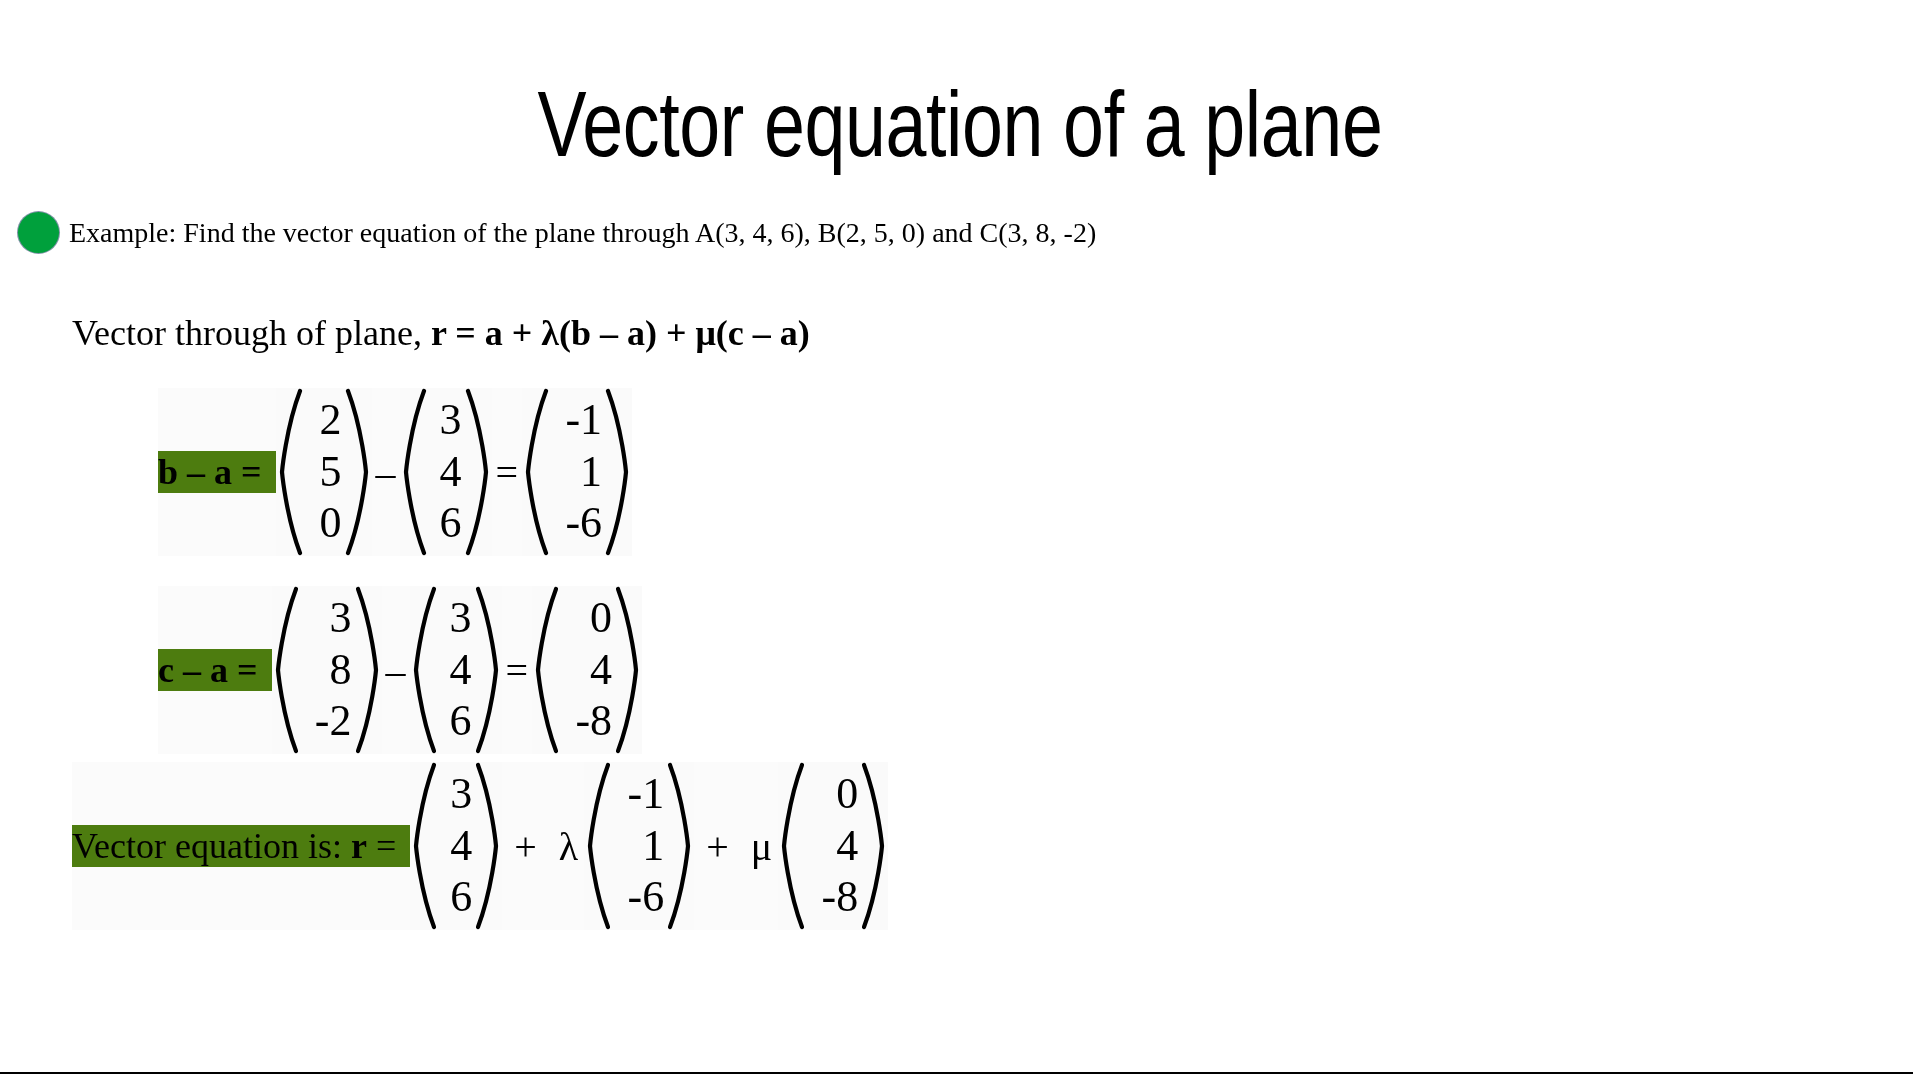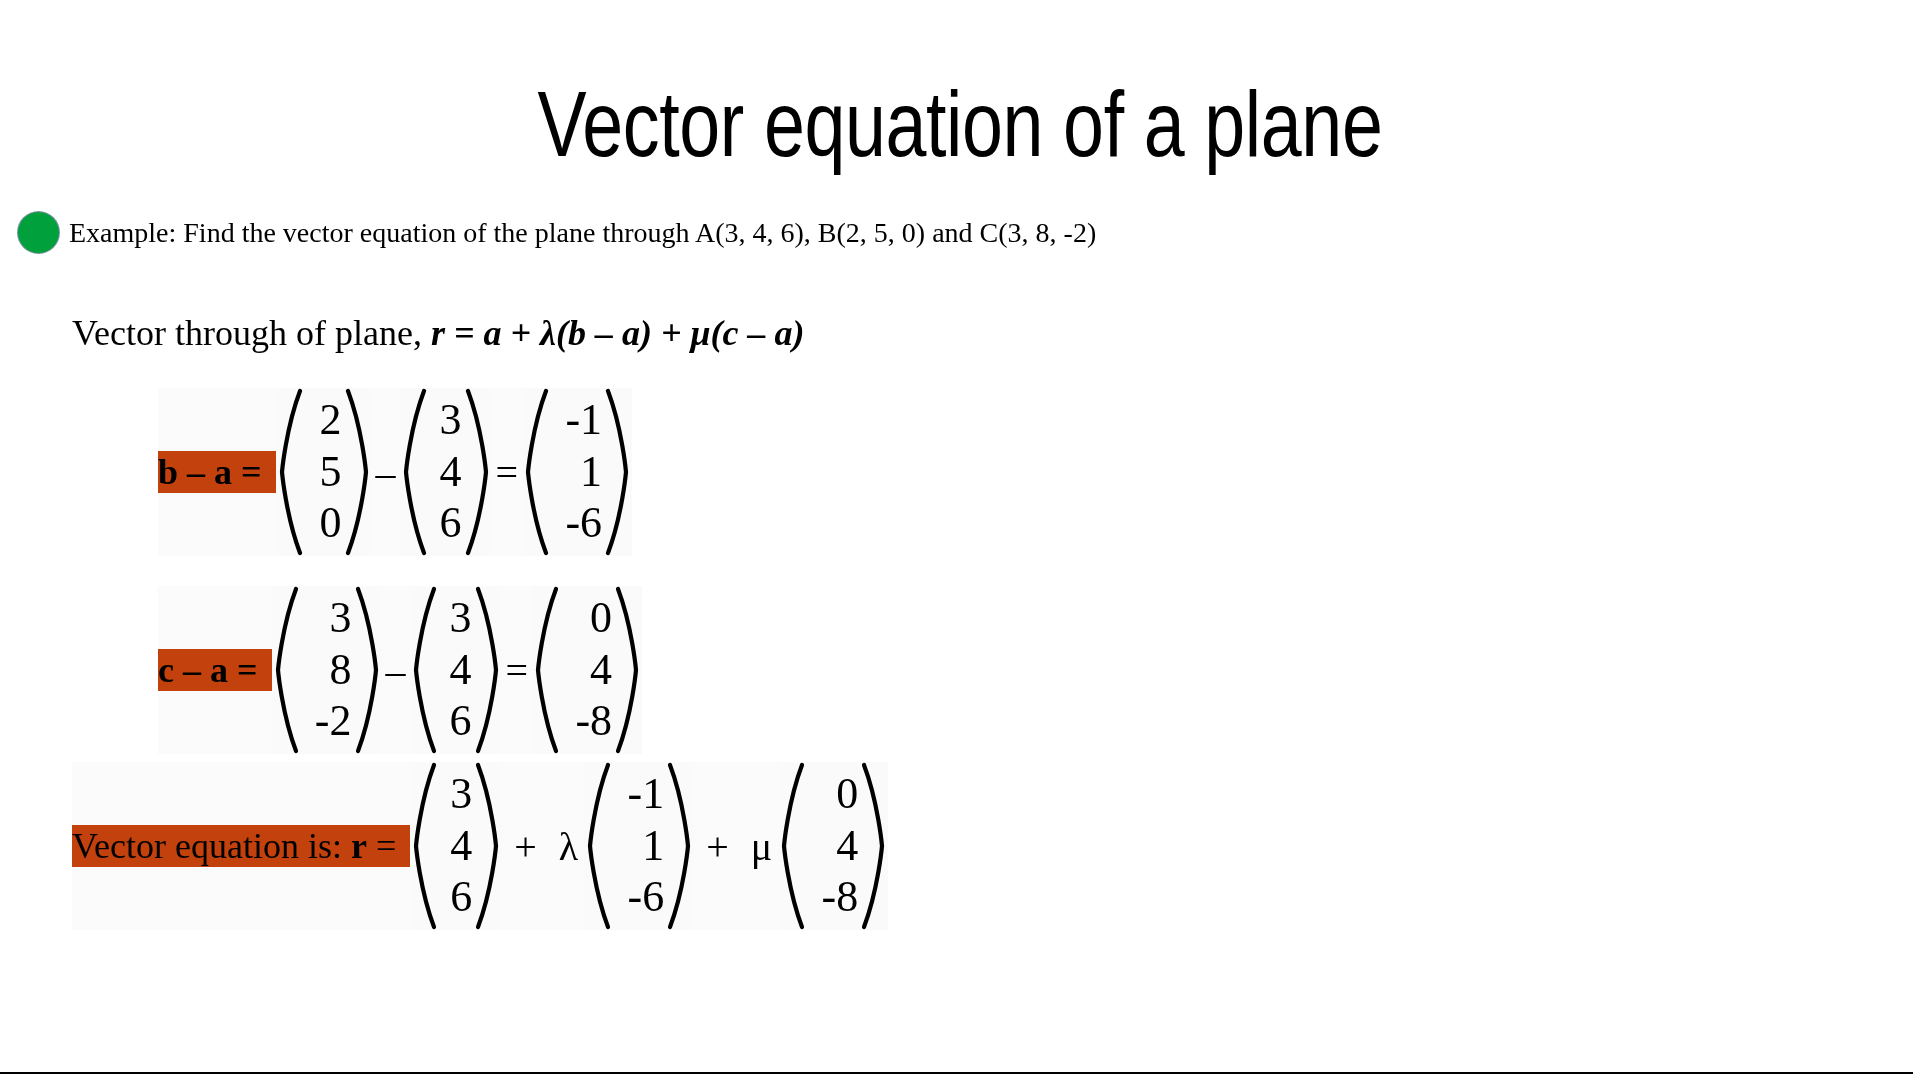--- a/index.html
+++ b/index.html
@@ -58,36 +58,36 @@
     white-space: pre;
   }
 
   
   .text-row {
     position: absolute;
     font-size: 36px;
     line-height: 1;
     white-space: pre;
   }
-  .bold { font-weight: bold; font-style: italic; }
+  .bold { font-weight: bold; }
 
   #formula-row { left: 72px; top: 315px; }
 
   
   .eq-block {
     position: absolute;
     display: flex;
     align-items: center;
     background: #fbfbfb;
     white-space: nowrap;
   }
   .eq-label {
     font-size: 36px;
     font-weight: bold;
-    background: #c2410c;
+    background: #4d7c0f;
     padding-right: 14px;
     white-space: pre;
   }
   .eq-op {
     font-size: 40px;
     font-weight: 400;
     padding: 0 4px;
     white-space: pre;
   }
   .eq-op.greek {

